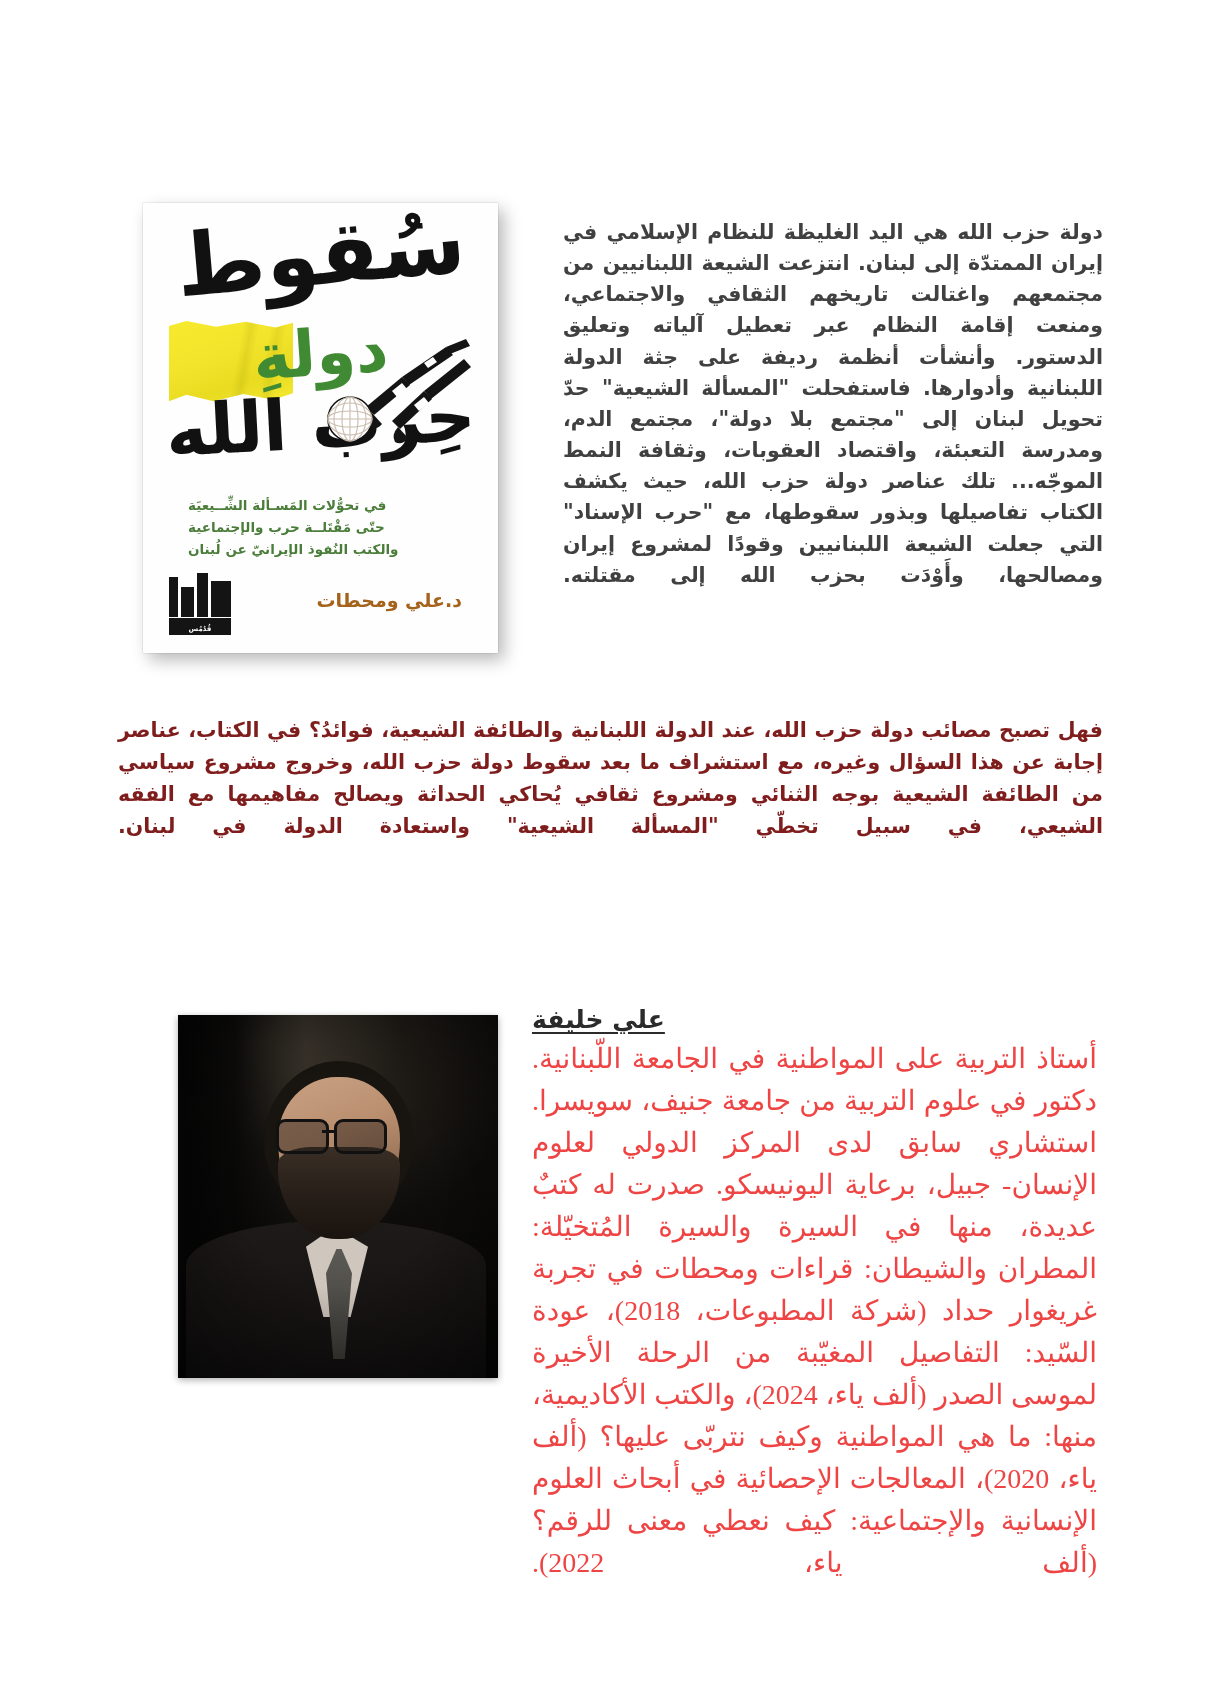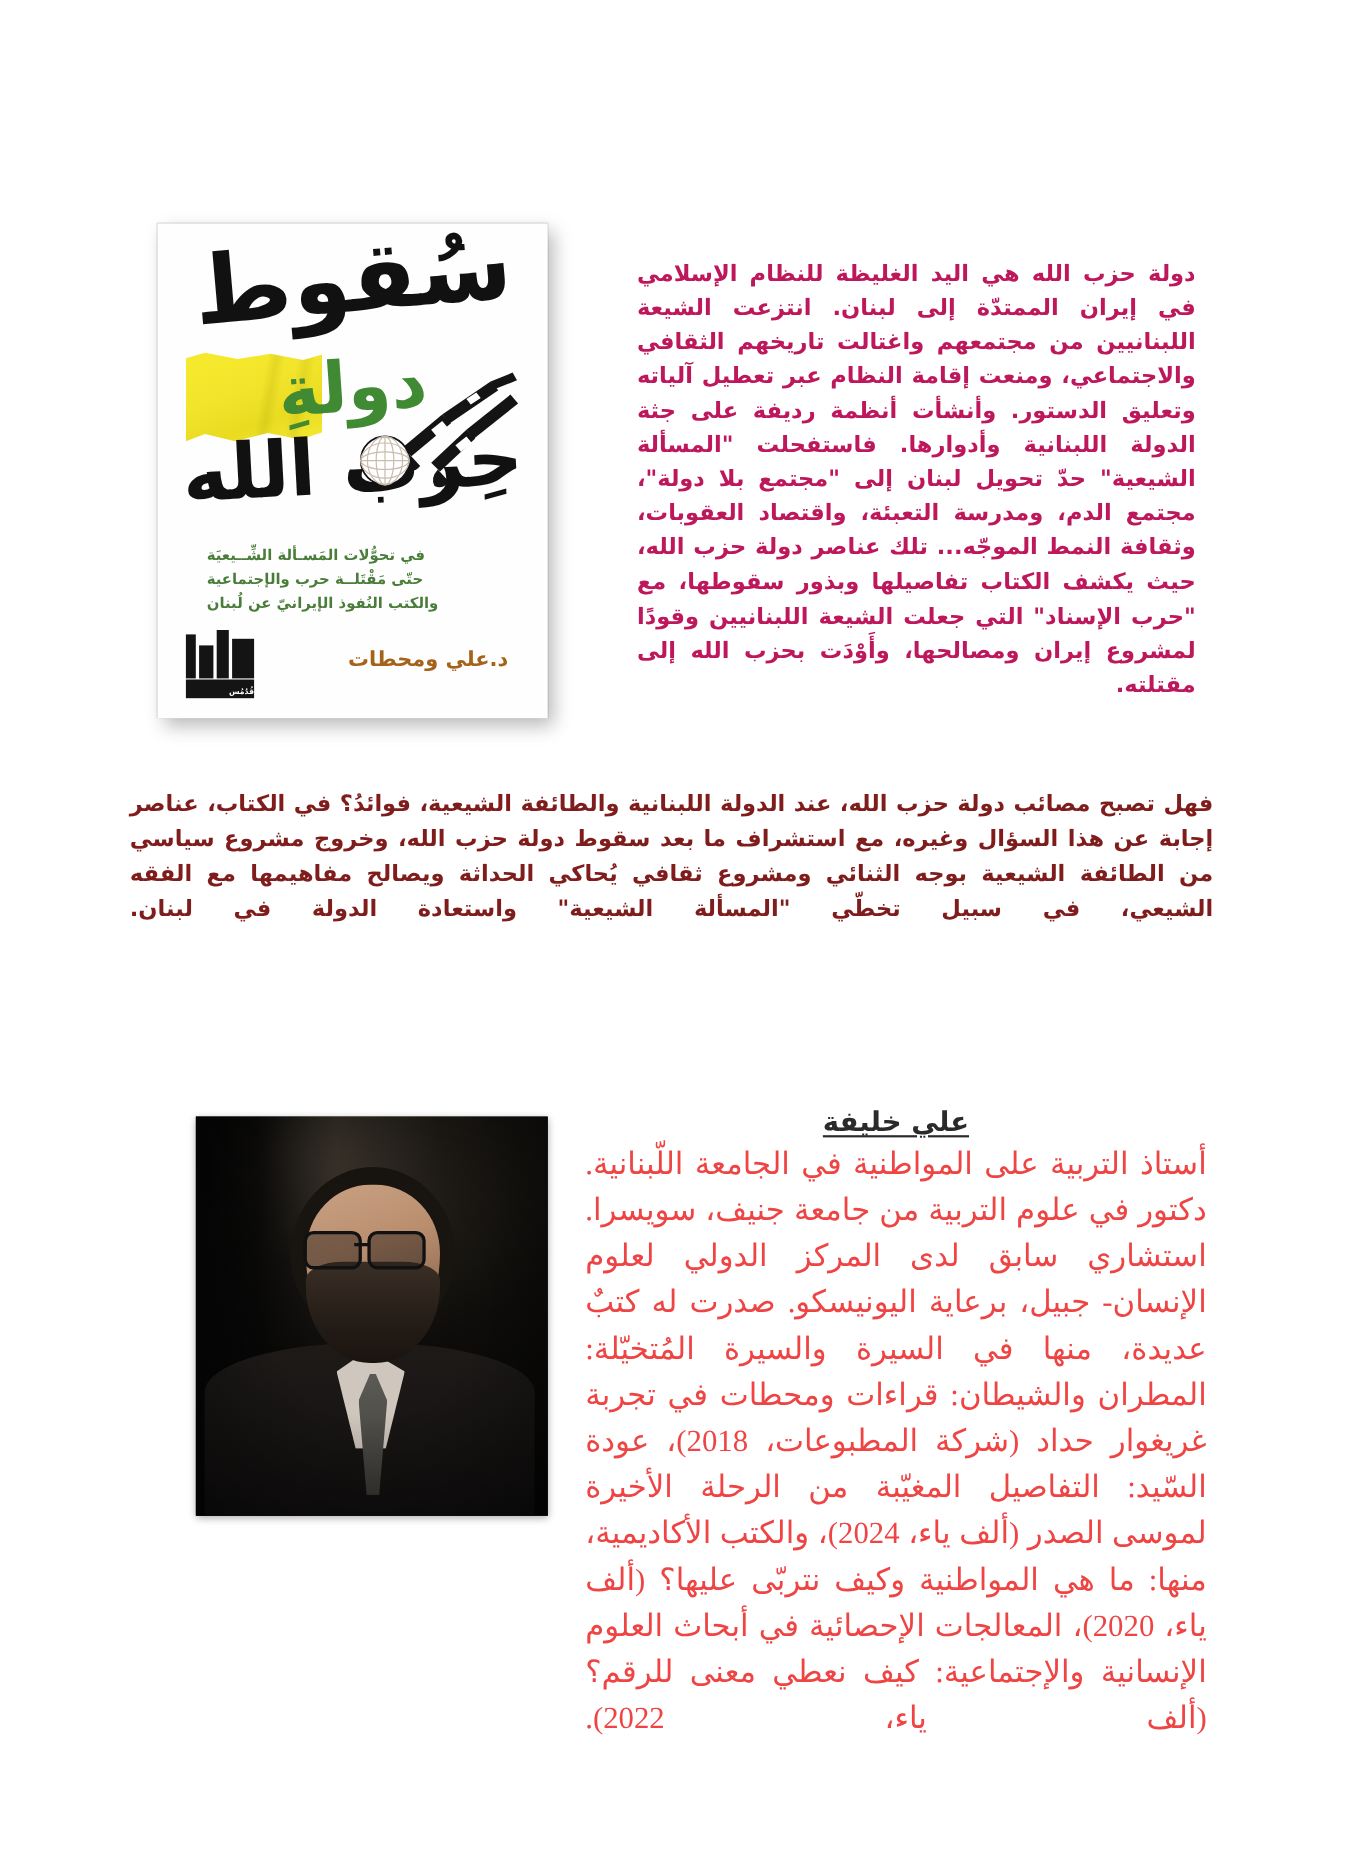--- a/index.html
+++ b/index.html
@@ -164,42 +164,42 @@
     left: 0;
     width: 62px;
     height: 17px;
     background: #141414;
   }
   .pub-mark .pname {
     position: absolute;
     bottom: 2px;
     left: 0;
     width: 62px;
-    text-align: right;
+    text-align: center;
     color: #ffffff;
     font-size: 7px;
     font-weight: 700;
   }
 
   
   .blurb-col {
     position: absolute;
     top: 22px;
     right: 122px;
     width: 540px;
   }
   .blurb {
-    color: #be185d;
+    color: #404040;
     font-size: 20.5px;
     line-height: 1.52;
     font-weight: 700;
     text-align: justify;
     text-align-last: justify;
     direction: rtl;
-    margin: 16px;
+    margin: 0;
   }
 
   
   .blurb-wide-wrap {
     position: absolute;
     top: 520px;
     right: 122px;
     width: 985px;
   }
   .blurb-wide {
@@ -228,21 +228,21 @@
     right: 128px;
     width: 565px;
   }
   .bio-name {
     margin: 0 0 4px 0;
     font-size: 25px;
     font-weight: 700;
     color: #2b2b2b;
     text-decoration: underline;
     text-underline-offset: 4px;
-    text-align: center;
+    text-align: left;
     direction: rtl;
   }
   .bio-text {
     margin: 0;
     font-family: Liberation Serif, serif;
     font-size: 28px;
     line-height: 1.50;
     color: #ef4444;
     text-align: justify;
     text-align-last: justify;

